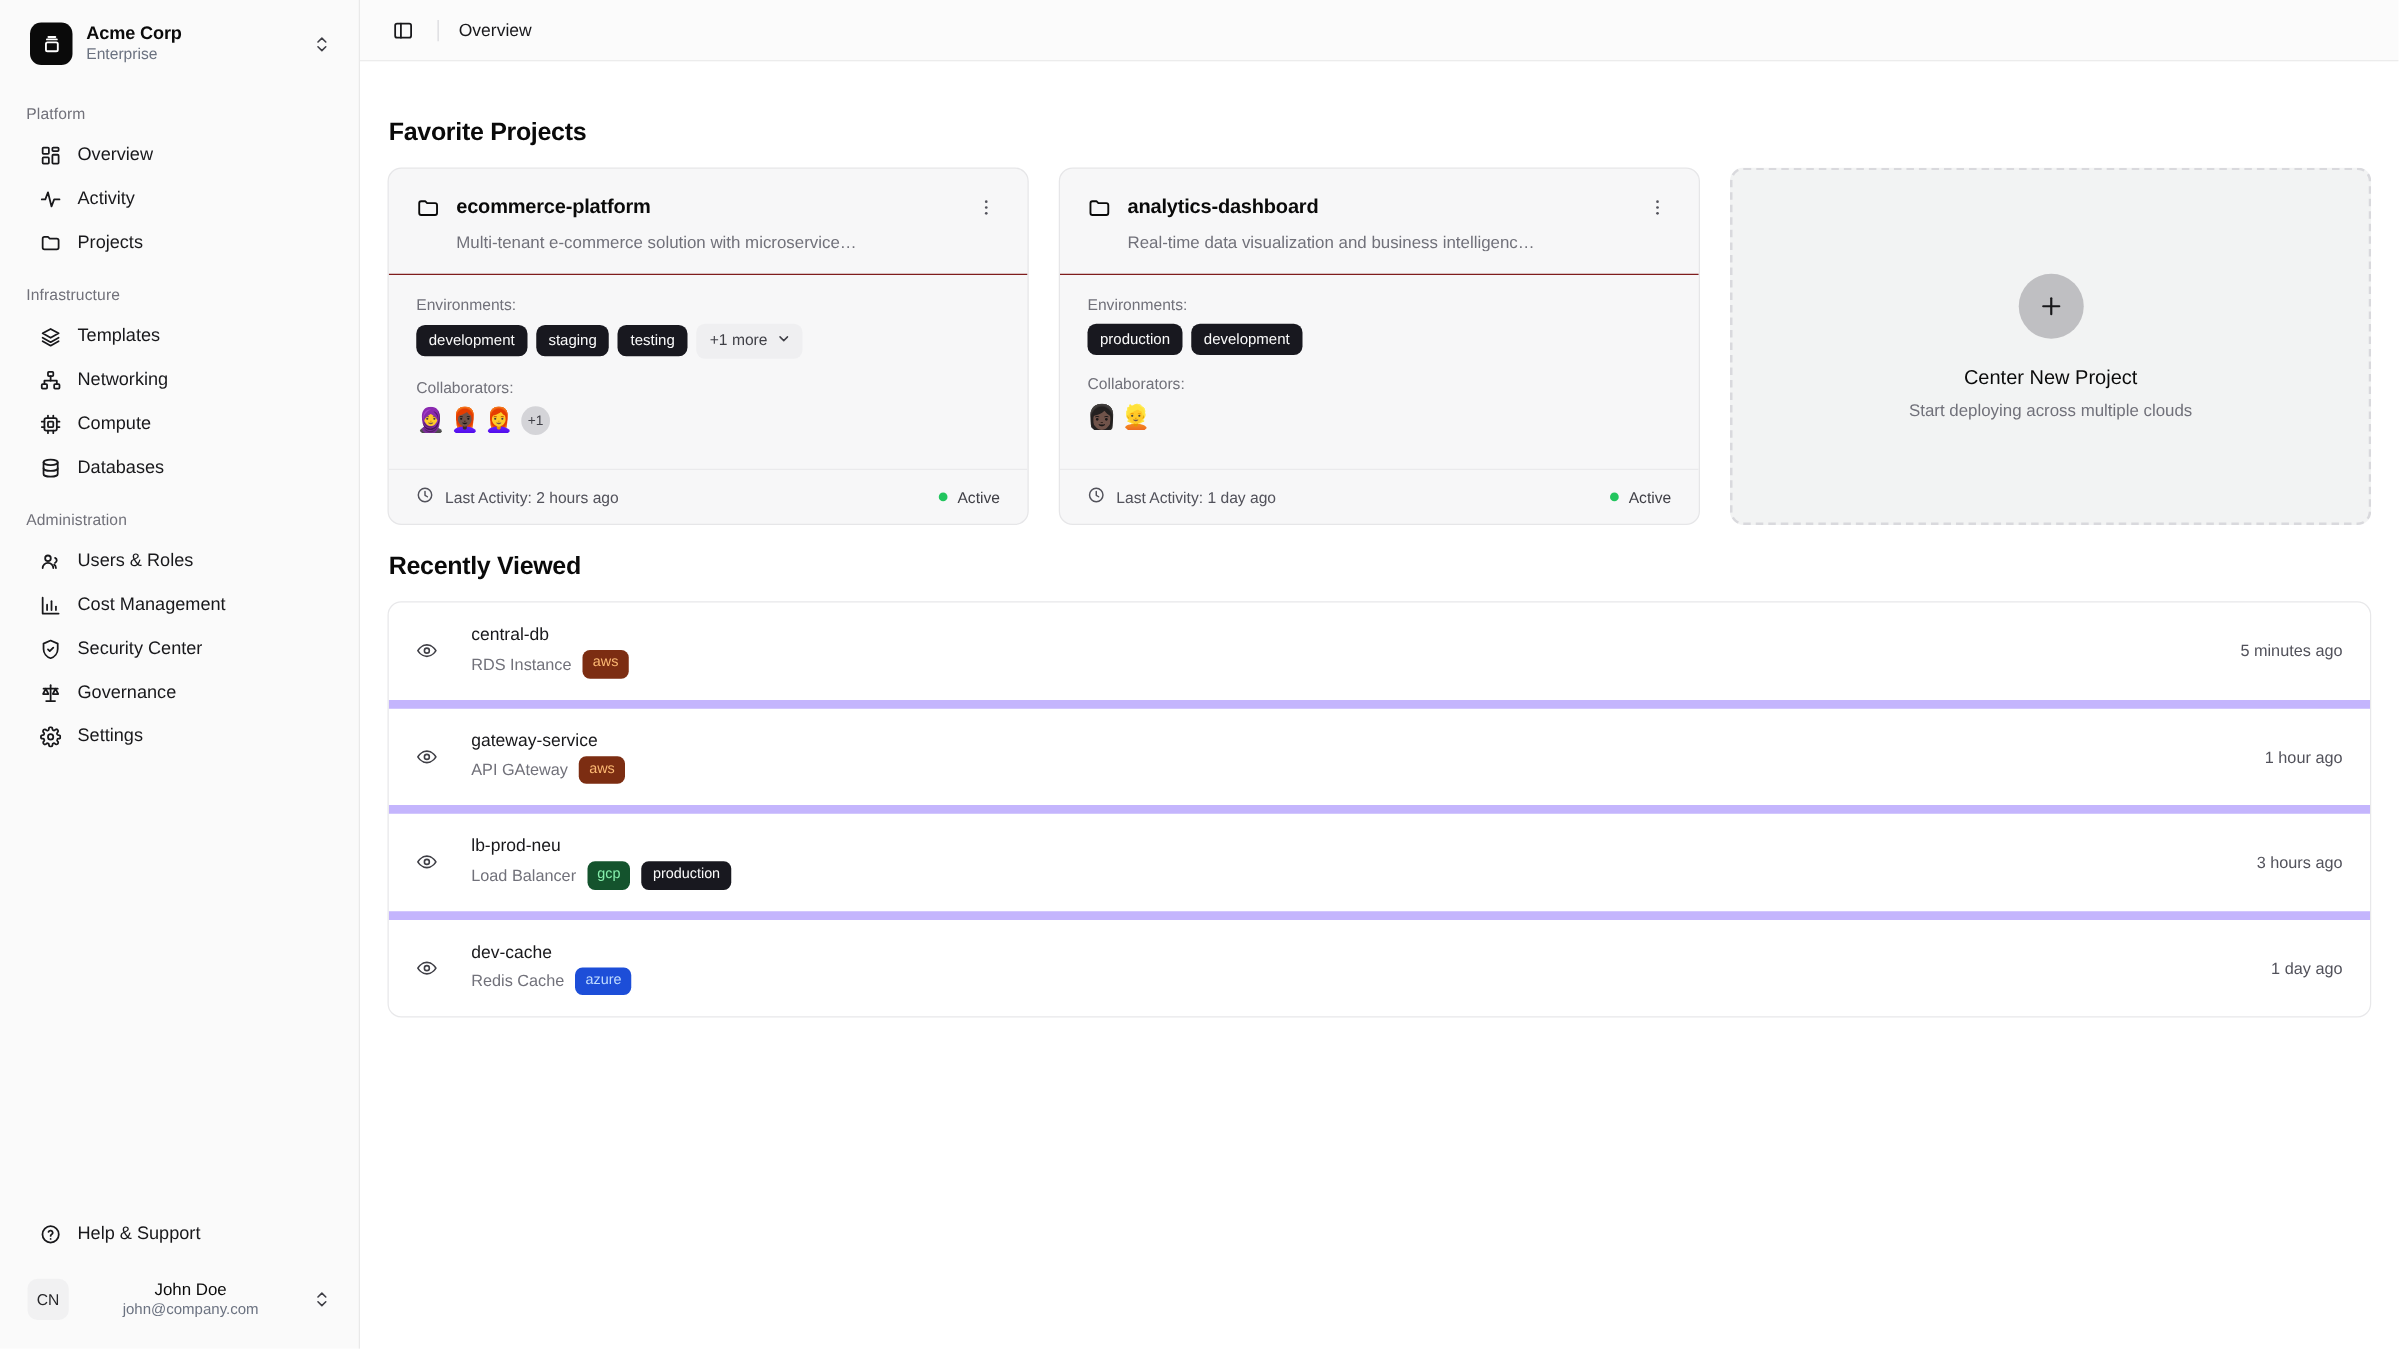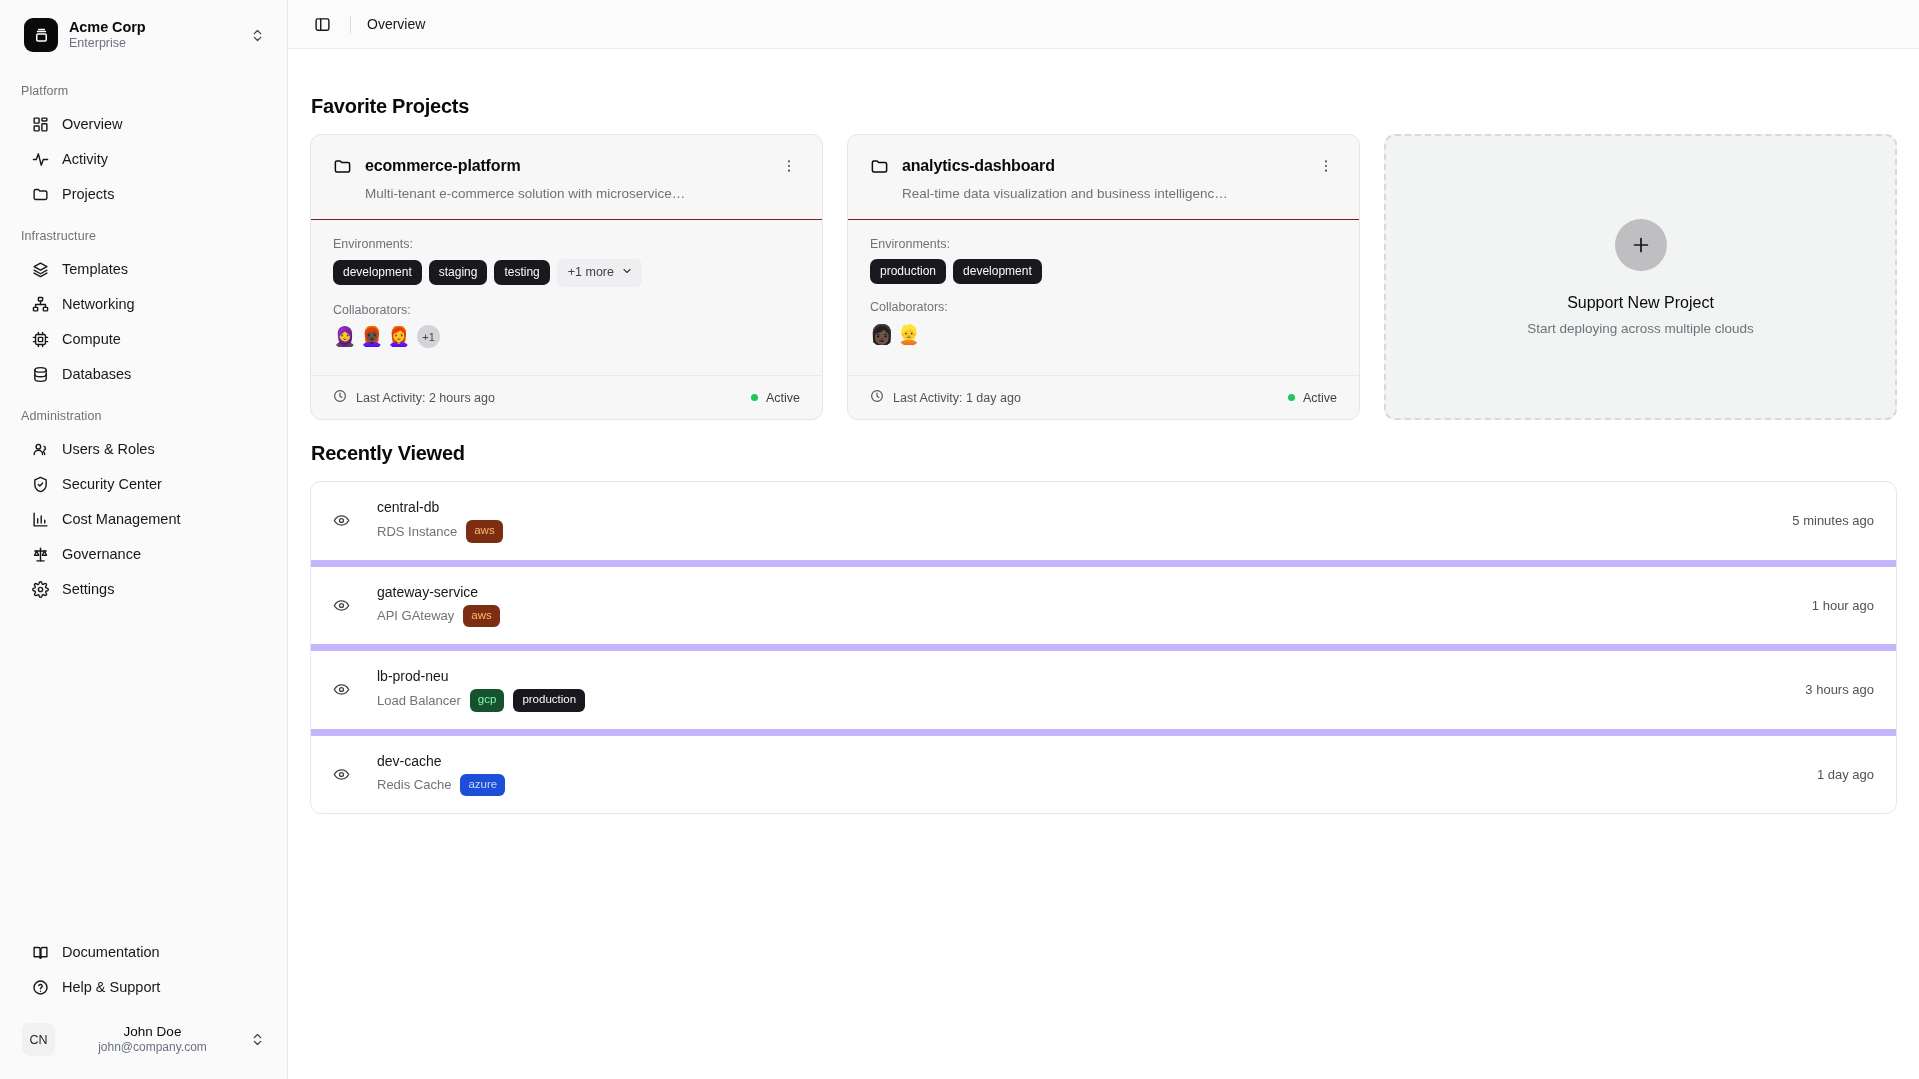--- a/index.html
+++ b/index.html
@@ -458,37 +458,37 @@
               <path d="M17 7.5a3 3 0 0 1 0 5.6"></path>
                 <path d="M18 19a5.5 5.5 0 0 0-2-4"></path>
             </svg>
           </span>
           <span>Users &amp; Roles</span>
         </div>
 
         <div class="nav-item">
           <span class="ic">
             <svg width="17" height="17" viewBox="0 0 24 24" fill="none" stroke="currentColor" stroke-width="2" stroke-linecap="round" stroke-linejoin="round">
-              <path d="M12 2l8 3.5v6c0 5-3.4 9.2-8 10.5-4.6-1.3-8-5.5-8-10.5v-6z"></path>
-              <path d="M9 12l2 2 4-4"></path>
-            </svg>
-          </span>
-          <span>Security Center</span>
-        </div>
-
-        <div class="nav-item">
-          <span class="ic">
-            <svg width="17" height="17" viewBox="0 0 24 24" fill="none" stroke="currentColor" stroke-width="2" stroke-linecap="round" stroke-linejoin="round">
               <path d="M3 3v18h18"></path>
                 <path d="M8 17v-6"></path>
                 <path d="M13 17V7"></path>
                 <path d="M18 17v-4"></path>
             </svg>
           </span>
           <span>Cost Management</span>
+        </div>
+
+        <div class="nav-item">
+          <span class="ic">
+            <svg width="17" height="17" viewBox="0 0 24 24" fill="none" stroke="currentColor" stroke-width="2" stroke-linecap="round" stroke-linejoin="round">
+              <path d="M12 2l8 3.5v6c0 5-3.4 9.2-8 10.5-4.6-1.3-8-5.5-8-10.5v-6z"></path>
+              <path d="M9 12l2 2 4-4"></path>
+            </svg>
+          </span>
+          <span>Security Center</span>
         </div>
 
         <div class="nav-item">
           <span class="ic">
             <svg width="17" height="17" viewBox="0 0 24 24" fill="none" stroke="currentColor" stroke-width="2" stroke-linecap="round" stroke-linejoin="round">
               <path d="M12 3v18"></path>
                 <path d="M7 21h10"></path>
                 <path d="M4 7h16"></path>
               <path d="M6.5 7L3.5 13h6z"></path>
                 <path d="M17.5 7l-3 6h6z"></path>
@@ -503,30 +503,20 @@
               <circle cx="12" cy="12" r="3"></circle>
               <path d="M19.4 15a1.6 1.6 0 0 0 .3 1.8l.1.1a2 2 0 1 1-2.8 2.8l-.1-.1a1.6 1.6 0 0 0-1.8-.3 1.6 1.6 0 0 0-1 1.5V21a2 2 0 1 1-4 0v-.1a1.6 1.6 0 0 0-1-1.5 1.6 1.6 0 0 0-1.8.3l-.1.1a2 2 0 1 1-2.8-2.8l.1-.1a1.6 1.6 0 0 0 .3-1.8 1.6 1.6 0 0 0-1.5-1H3a2 2 0 1 1 0-4h.1a1.6 1.6 0 0 0 1.5-1 1.6 1.6 0 0 0-.3-1.8l-.1-.1a2 2 0 1 1 2.8-2.8l.1.1a1.6 1.6 0 0 0 1.8.3H9a1.6 1.6 0 0 0 1-1.5V3a2 2 0 1 1 4 0v.1a1.6 1.6 0 0 0 1 1.5 1.6 1.6 0 0 0 1.8-.3l.1-.1a2 2 0 1 1 2.8 2.8l-.1.1a1.6 1.6 0 0 0-.3 1.8V9a1.6 1.6 0 0 0 1.5 1H21a2 2 0 1 1 0 4h-.1a1.6 1.6 0 0 0-1.5 1z"></path>
             </svg>
           </span>
           <span>Settings</span>
         </div>
       </div>
     </div>
 
     <div class="sidebar-bottom">
-      <div class="nav-item">
-        <span class="ic">
-          <svg width="17" height="17" viewBox="0 0 24 24" fill="none" stroke="currentColor" stroke-width="2" stroke-linecap="round" stroke-linejoin="round">
-            <path d="M3 5h6a2.5 2.5 0 0 1 2.5 2.5V20A2.2 2.2 0 0 0 9.5 18H3z"></path>
-            <path d="M21 5h-6a2.5 2.5 0 0 0-2.5 2.5V20a2.2 2.2 0 0 1 2-2H21z"></path>
-            <path d="M12 7.5V20"></path>
-          </svg>
-        </span>
-        <span>Documentation</span>
-      </div>
 
       <div class="nav-item">
         <span class="ic">
           <svg width="17" height="17" viewBox="0 0 24 24" fill="none" stroke="currentColor" stroke-width="2" stroke-linecap="round" stroke-linejoin="round">
             <circle cx="12" cy="12" r="9.2"></circle>
             <path d="M9.6 9.2a2.5 2.5 0 0 1 4.8.9c0 1.7-2.4 2.2-2.4 3.7"></path>
             <path d="M12 17.2h.01"></path>
           </svg>
         </span>
         <span>Help &amp; Support</span>
@@ -684,21 +674,21 @@
           </div>
         </div>
 
         <div class="create-card">
           <div class="plus-circle">
             <svg width="22" height="22" viewBox="0 0 24 24" fill="none" stroke="currentColor" stroke-width="1.9" stroke-linecap="round">
               <path d="M12 5v14"></path>
                 <path d="M5 12h14"></path>
             </svg>
           </div>
-          <div class="create-title">Support New Project</div>
+          <div class="create-title">Center New Project</div>
           <div class="create-sub">Start deploying across multiple clouds</div>
         </div>
       </div>
 
       <h2 class="section-title">Recently Viewed</h2>
 
       <div class="rv-list">
 
         <div class="rv-row">
           <span class="rv-eye">

